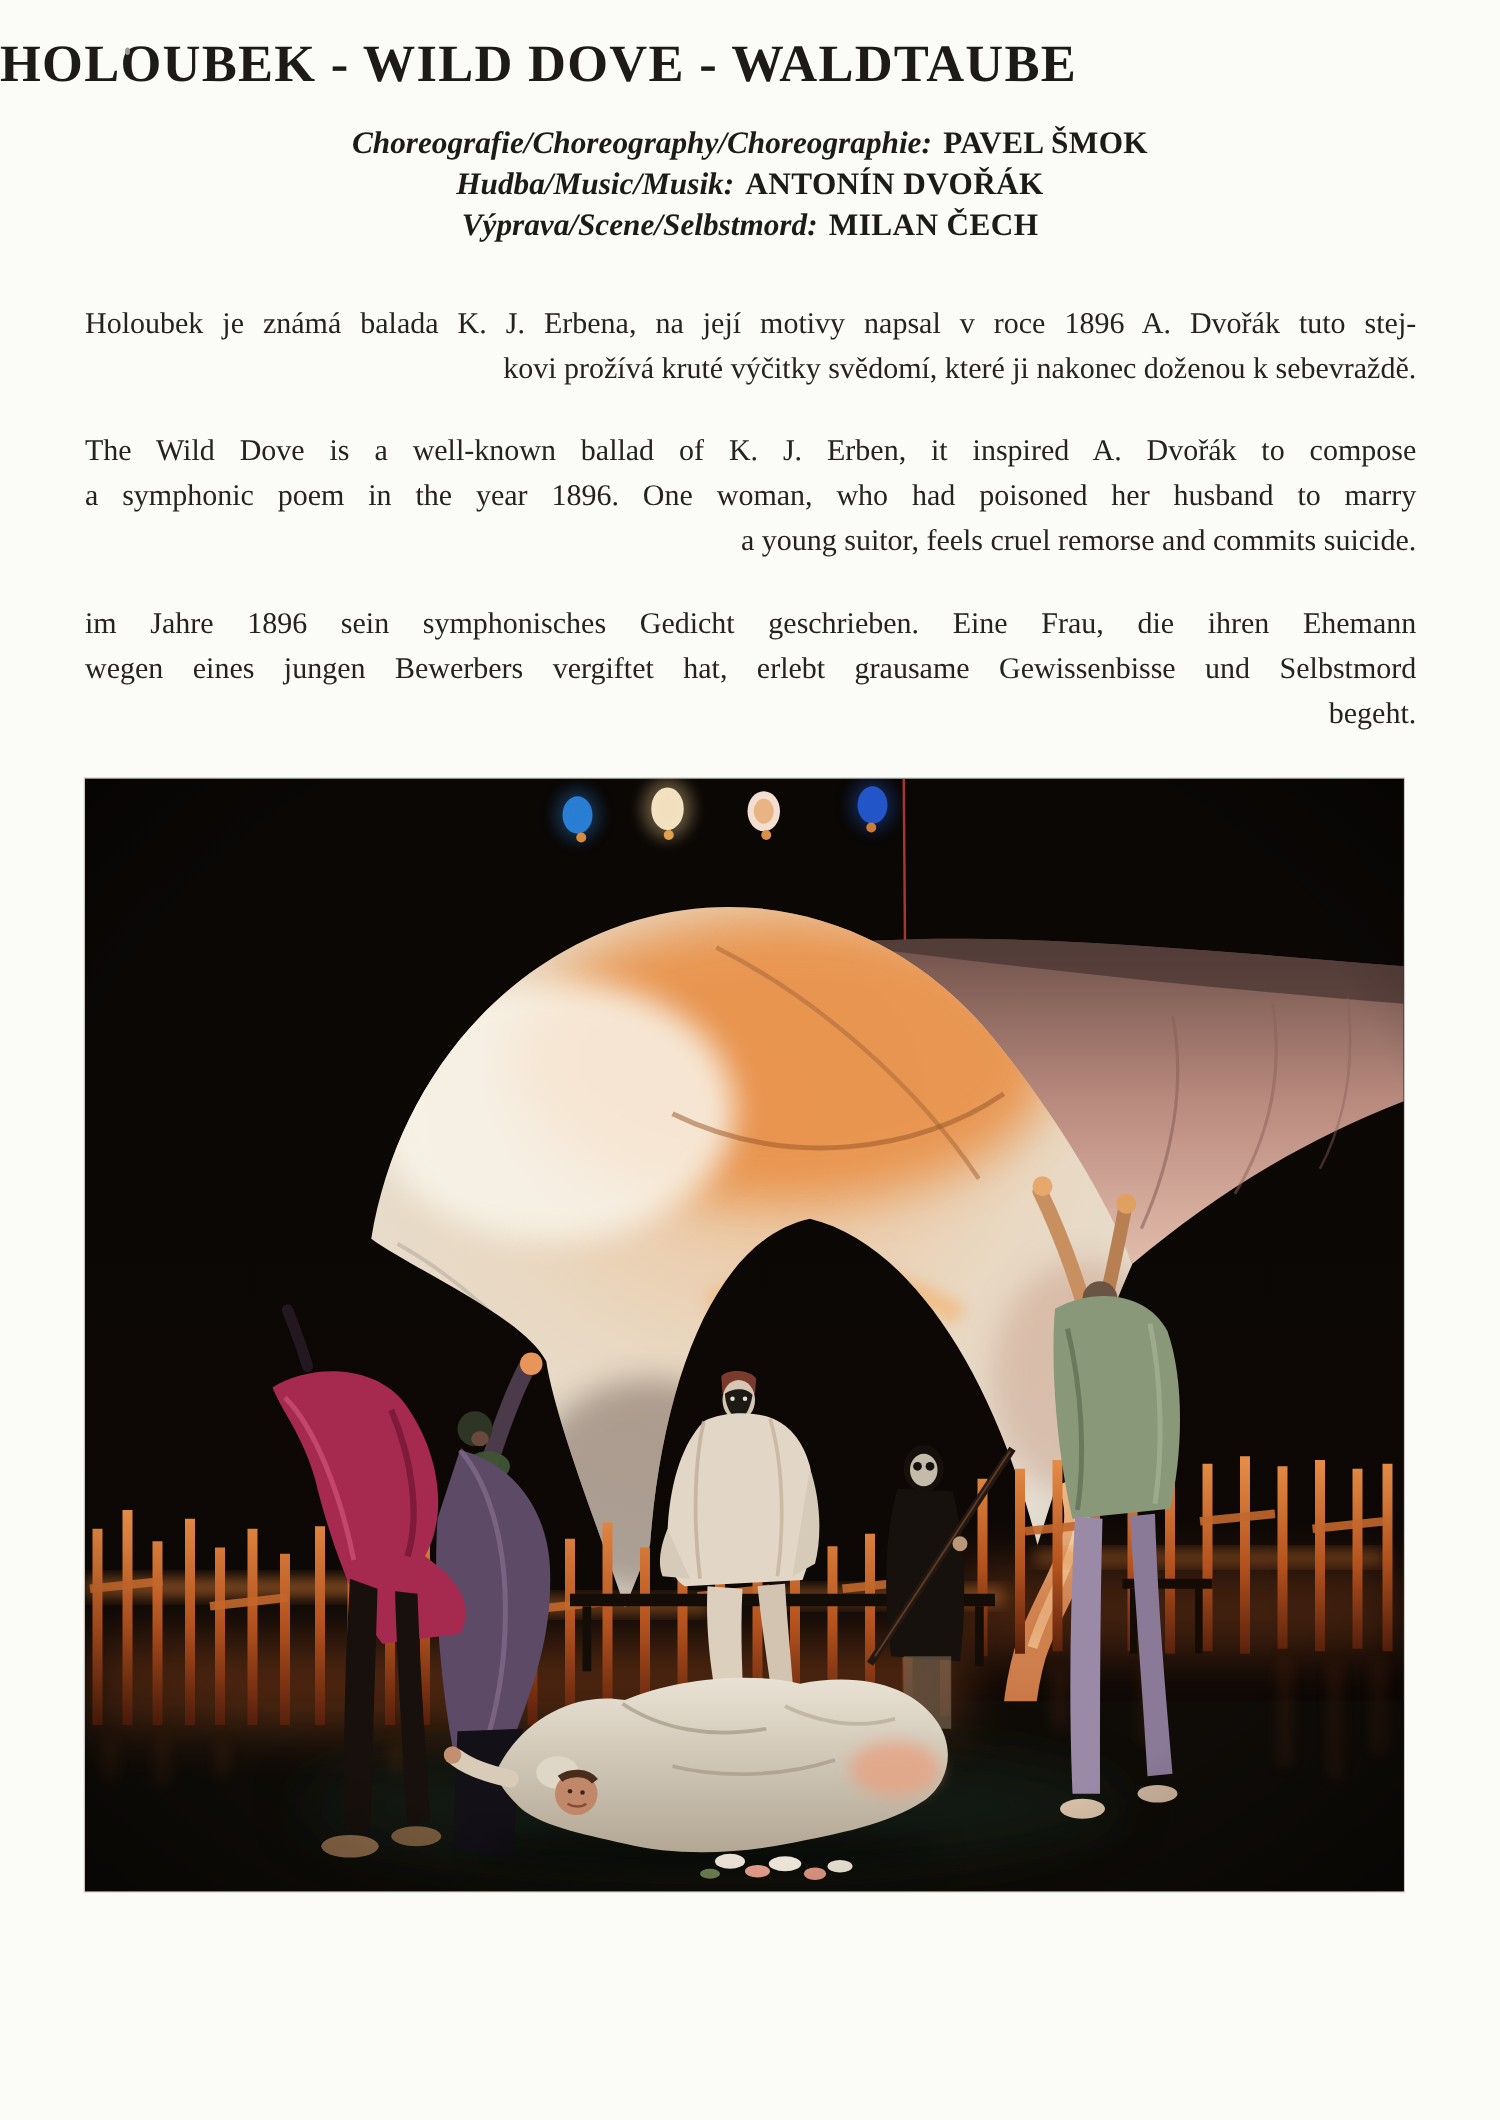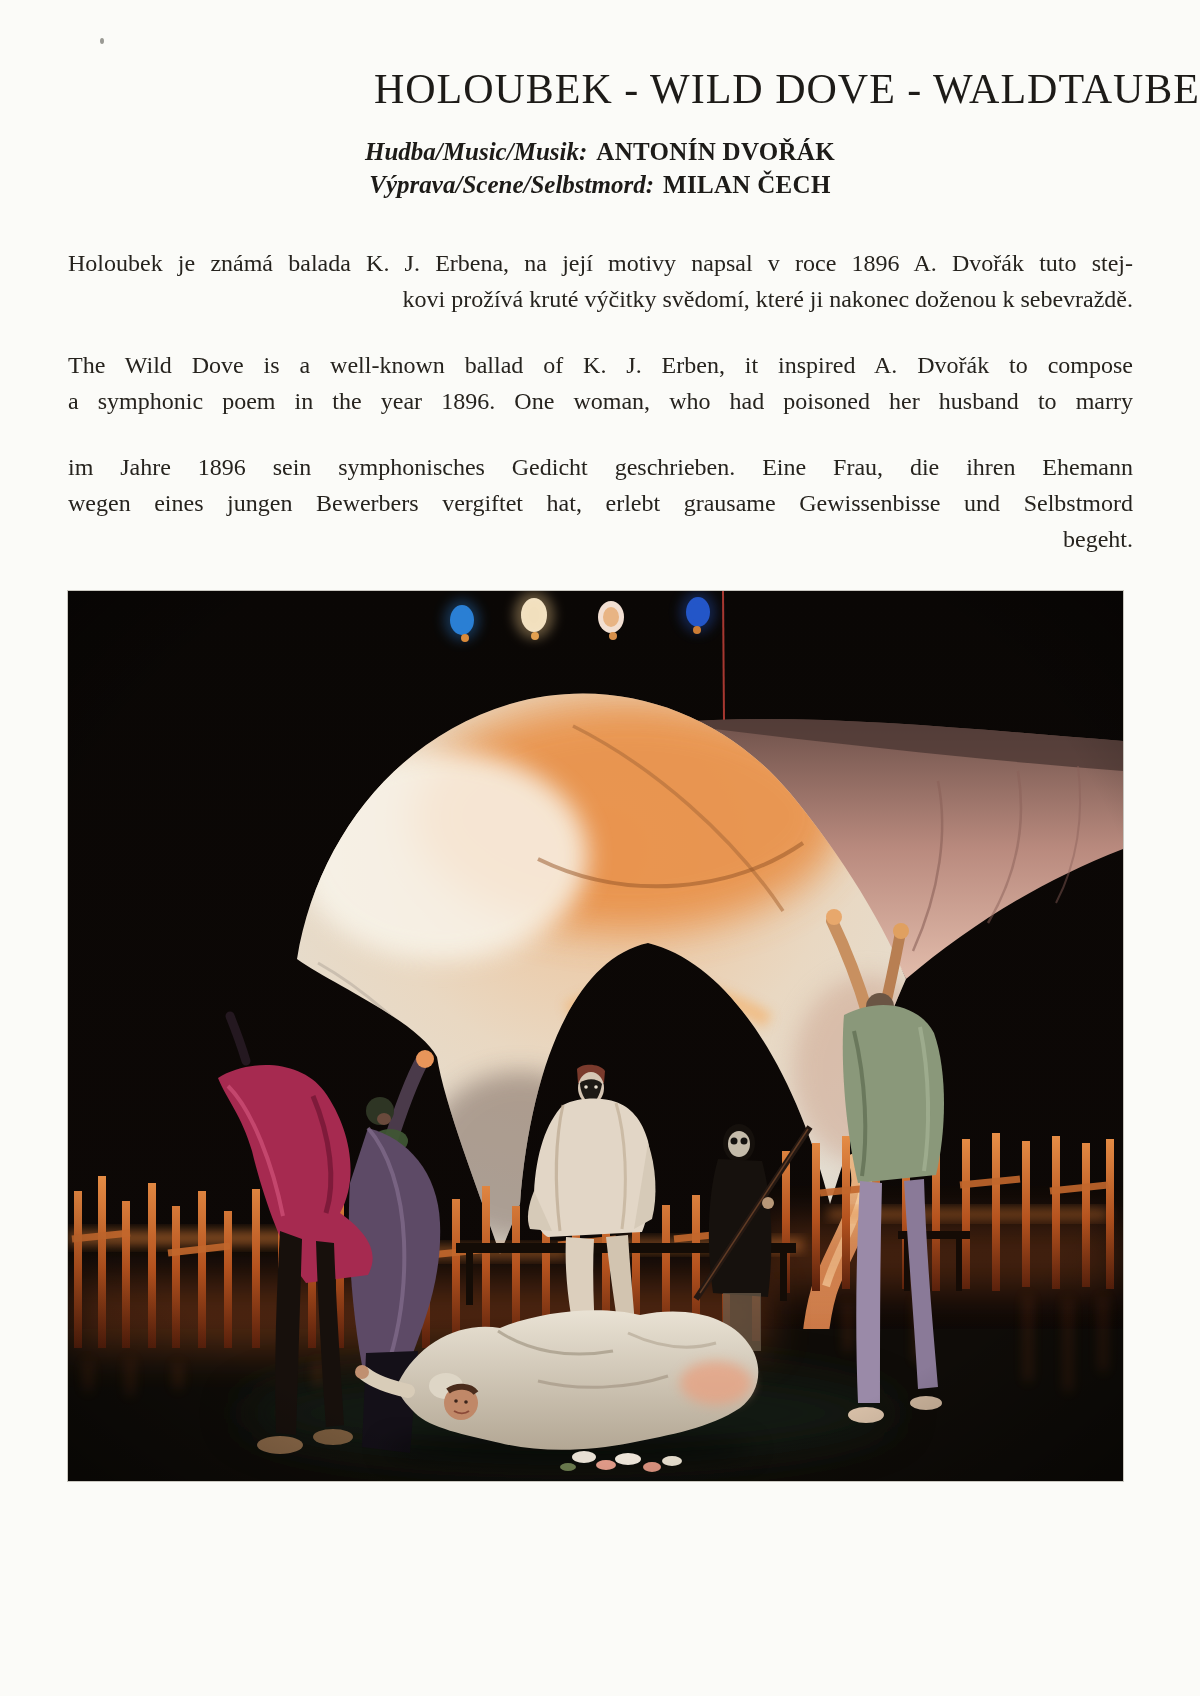--- a/index.html
+++ b/index.html
@@ -1,20 +1,20 @@
 <!DOCTYPE html>
 <html><head>
 <meta charset="utf-8">
 <style>
   html,body{margin:0;padding:0;background:#888;}
   .sheet{position:relative;width:1200px;height:1696px;background:#fbfbf8;overflow:hidden;
          font-family:"Liberation Serif", serif;color:#26231e;}
   .speck{position:absolute;left:100px;top:38px;width:4px;height:6px;background:#9a9a94;border-radius:50%;}
-  .page-title{padding-top:65px;margin:0;text-align:right;font-size:42px;line-height:48px;
-              font-weight:normal;letter-spacing:1px;color:#1d1b18;}
+  .page-title{padding-top:28px;margin:0;text-align:left;font-size:42px;line-height:48px;
+              font-weight:bold;letter-spacing:1px;color:#1d1b18;}
   .credits{margin-top:22px;text-align:center;font-size:25px;line-height:33px;color:#1d1b18;}
   .credit-line .cl{font-style:italic;font-weight:bold;margin-right:9px;}
   .credit-line .cv{font-weight:bold;letter-spacing:0.3px;}
   .body-text{margin:0 67px 0 68px;font-size:24px;color:#26231e;}
   .para{margin:0;}
   .para.first{margin-top:44px;}
   .para.next{margin-top:30px;}
   .tline{line-height:36px;white-space:normal;}
   .tline.just{text-align:justify;text-align-last:justify;}
   .tline.last{text-align:right;}
@@ -25,35 +25,39 @@
 </head>
 <body>
 
 <div class="sheet">
   <div class="speck"></div>
 
   <h1 class="page-title">HOLOUBEK - WILD DOVE - WALDTAUBE</h1>
 
   <div class="credits">
     <div class="credit-line">
+      <span class="cl">Choreografie/Choreography/Choreographie:</span><span class="cv">PAVEL ŠMOK</span>
+    </div>
+    <div class="credit-line">
       <span class="cl">Hudba/Music/Musik:</span><span class="cv">ANTONÍN DVOŘÁK</span>
     </div>
     <div class="credit-line">
       <span class="cl">Výprava/Scene/Selbstmord:</span><span class="cv">MILAN ČECH</span>
     </div>
   </div>
 
   <div class="body-text">
     <div class="para first">
       <div class="tline just">Holoubek je známá balada K. J. Erbena, na její motivy napsal v roce 1896 A. Dvořák tuto stej-</div>
       <div class="tline last">kovi prožívá kruté výčitky svědomí, které ji nakonec doženou k sebevraždě.</div>
     </div>
     <div class="para next">
       <div class="tline just">The Wild Dove is a well-known ballad of K. J. Erben, it inspired A. Dvořák to compose</div>
       <div class="tline just">a symphonic poem in the year 1896. One woman, who had poisoned her husband to marry</div>
+      <div class="tline last">a young suitor, feels cruel remorse and commits suicide.</div>
     </div>
     <div class="para next">
       <div class="tline just">im Jahre 1896 sein symphonisches Gedicht geschrieben. Eine Frau, die ihren Ehemann</div>
       <div class="tline just">wegen eines jungen Bewerbers vergiftet hat, erlebt grausame Gewissenbisse und Selbstmord</div>
       <div class="tline last">begeht.</div>
     </div>
   </div>
 
   <div class="photo-frame" role="img" aria-label="Stage photograph: dancers lift a huge white canopy of fabric glowing with warm orange light above a masked figure dressed in white; behind them a fence of orange-lit wooden crosses; in the foreground a woman in a white period nightgown lies on the dark reflective stage floor.">
     <svg width="1055" height="890" viewBox="0 0 1055 890" xmlns="http://www.w3.org/2000/svg">

